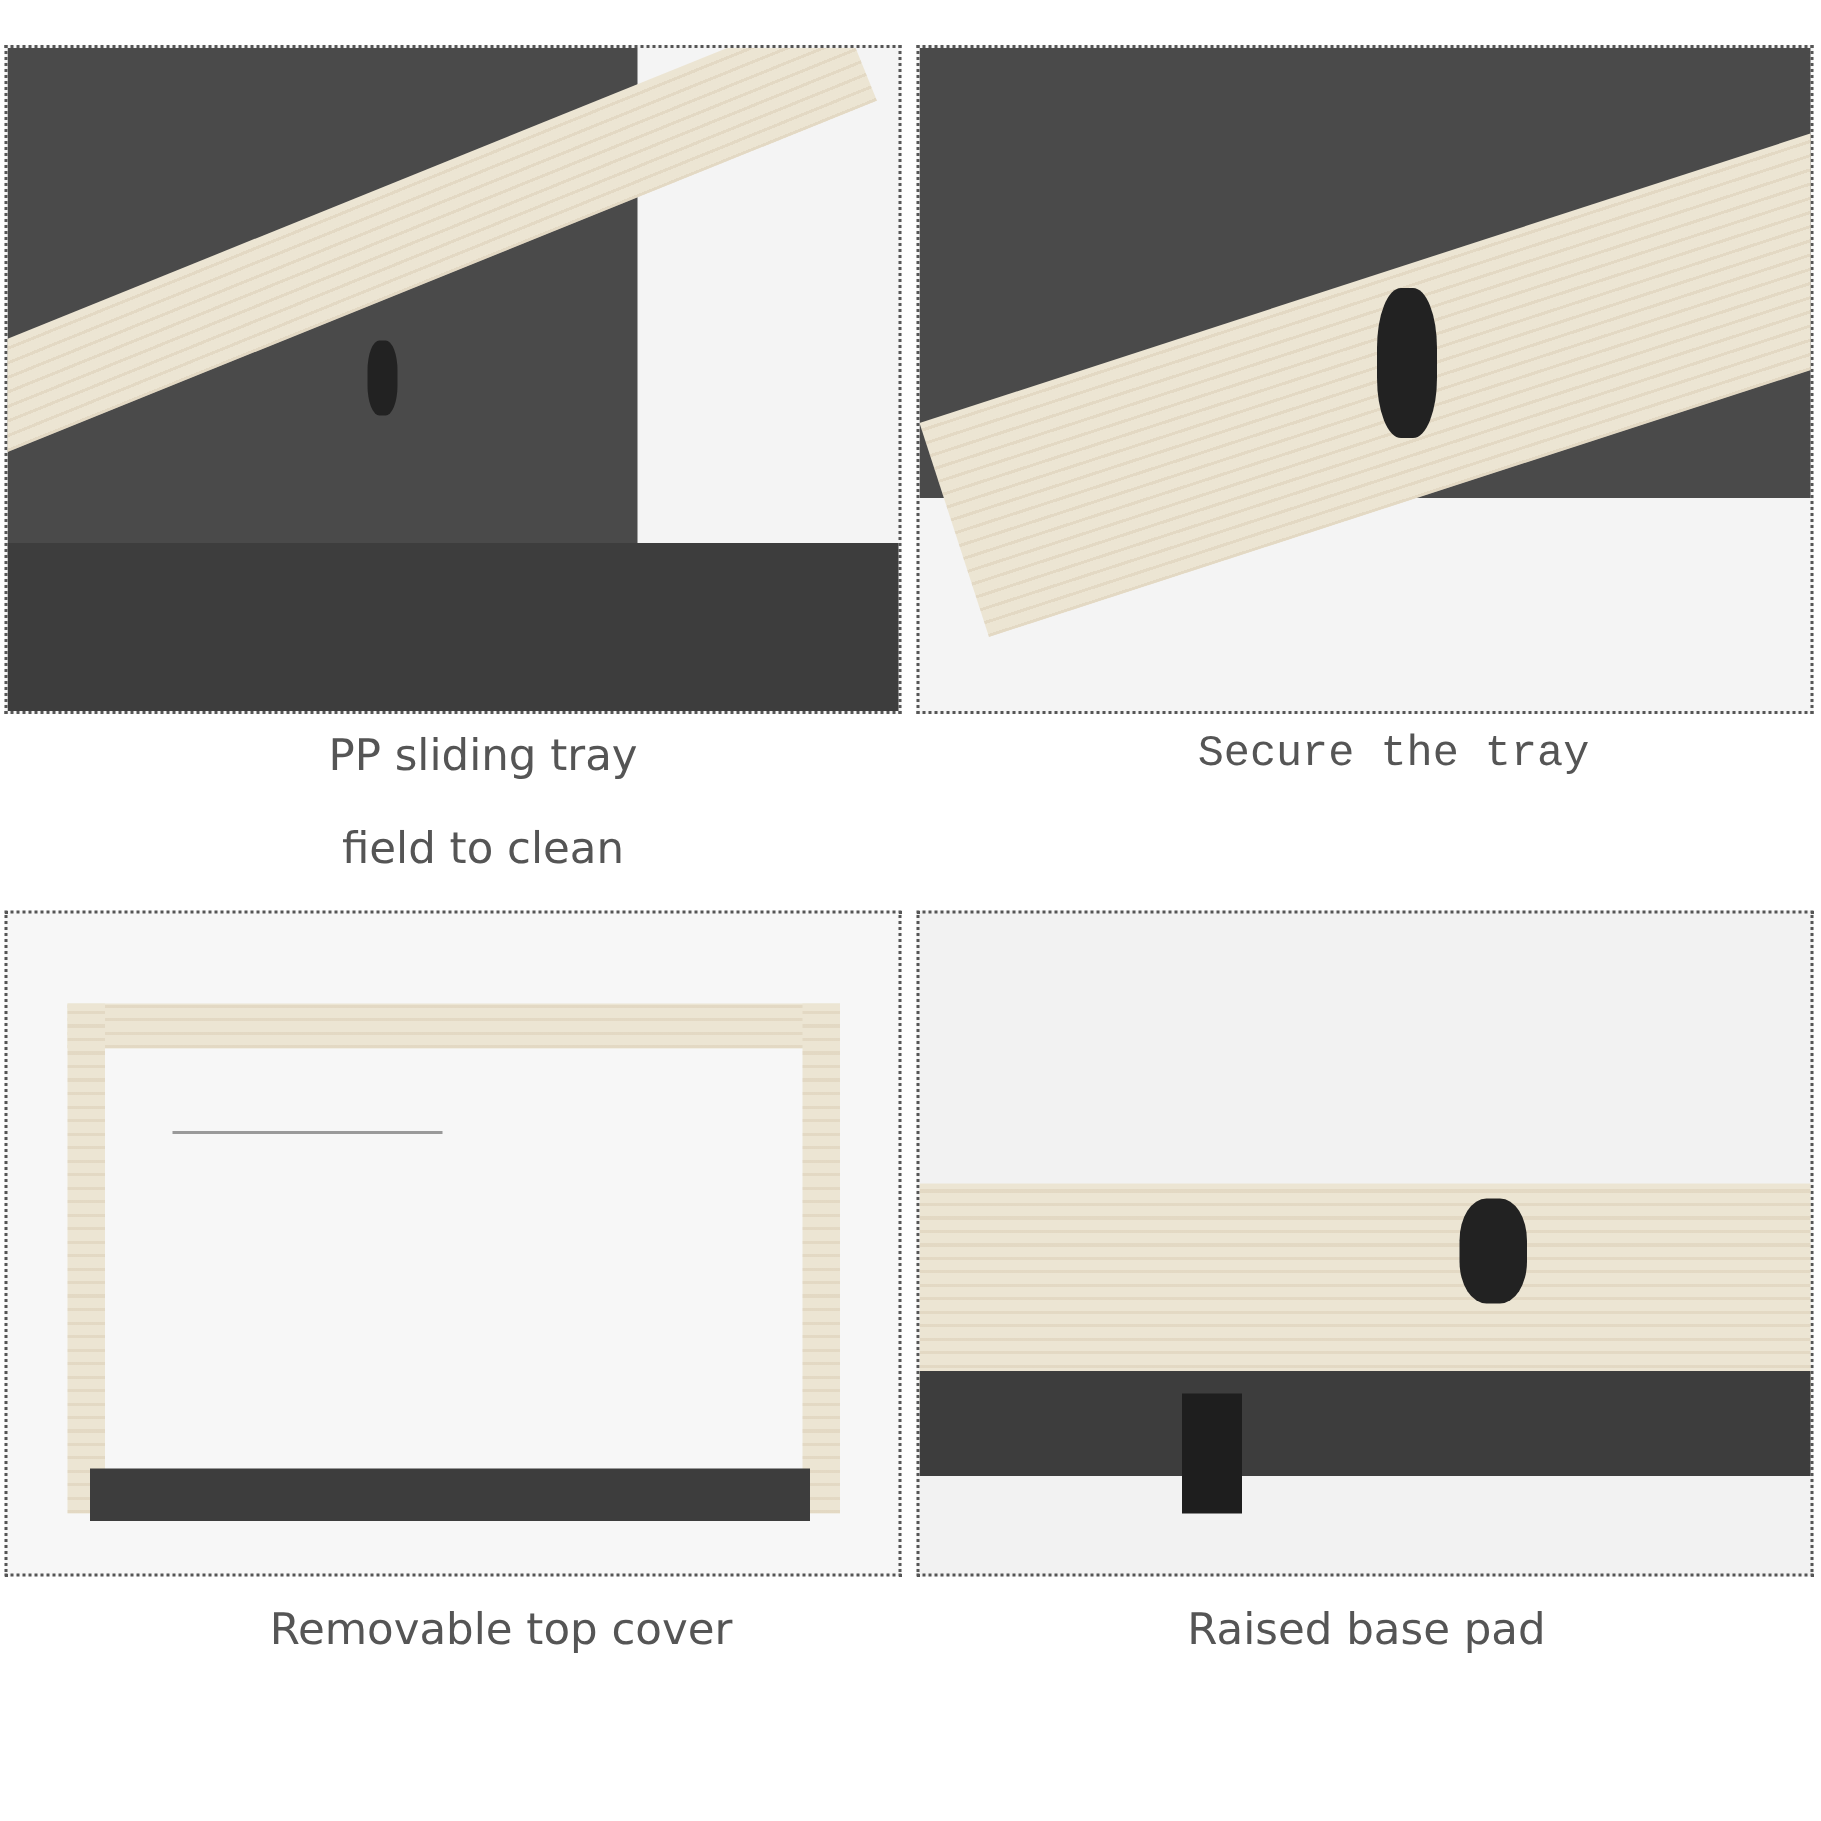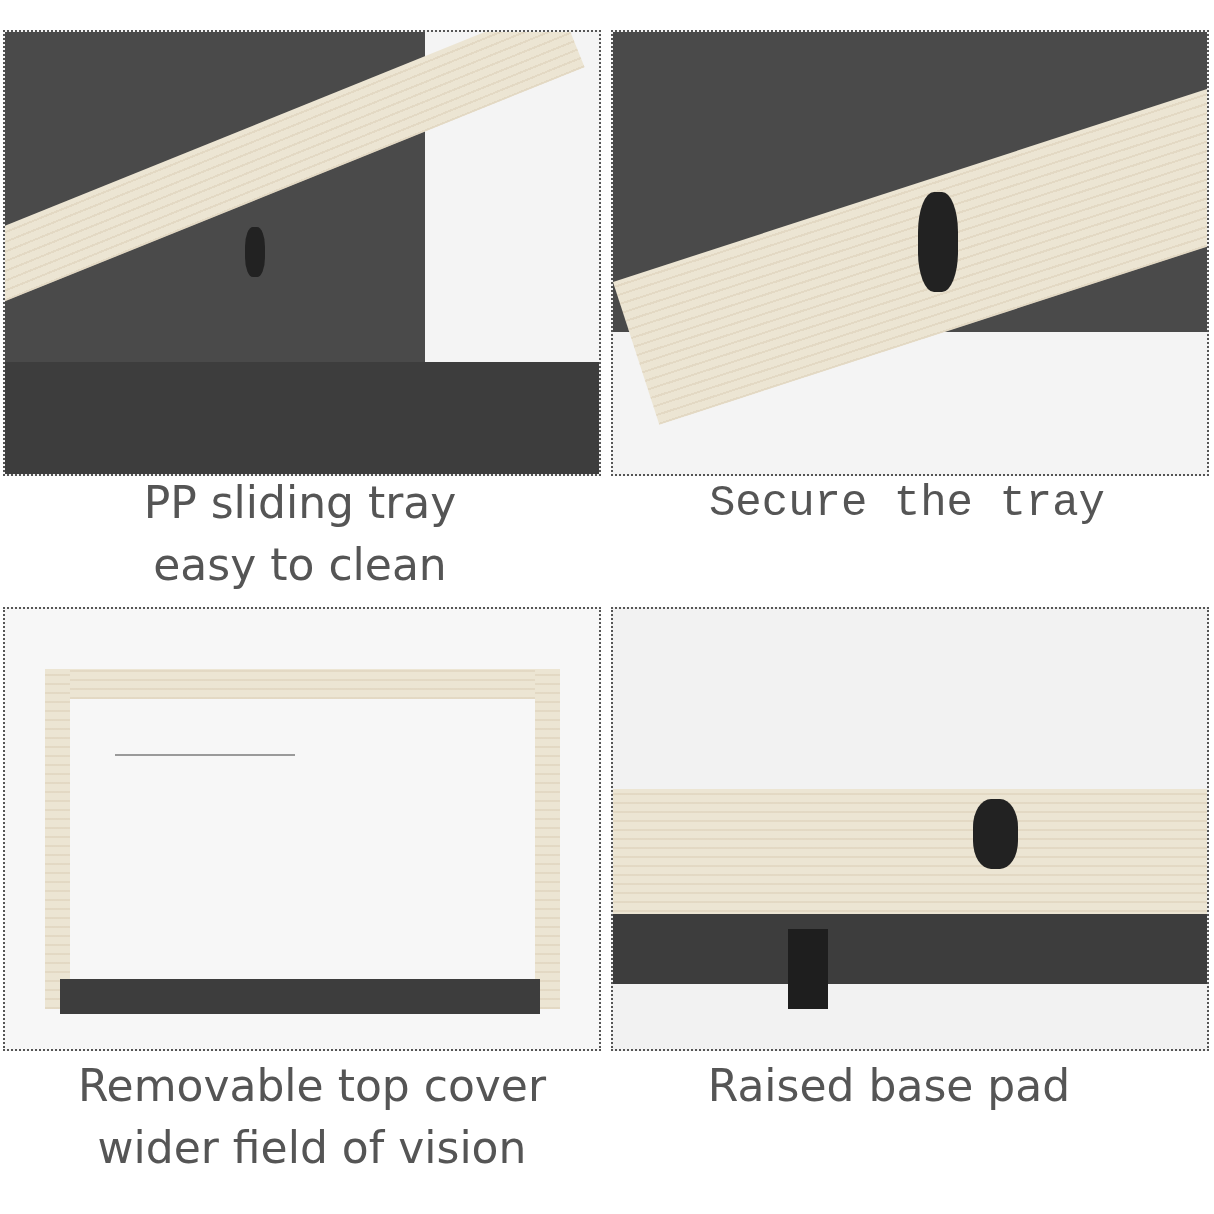--- a/index.html
+++ b/index.html
@@ -1,18 +1,18 @@
 <!DOCTYPE html>
 <html><head>
 <meta charset="utf-8">
 <style>
   html,body{margin:0;padding:0;background:#ffffff;}
   body{width:1214px;height:1214px;position:relative;overflow:hidden;font-family:"DejaVu Sans","Liberation Sans",sans-serif;}
   .panel{position:absolute;border:2px dotted #555;box-sizing:border-box;overflow:hidden;background:#f4f4f4;}
-  .caption{position:absolute;width:600px;text-align:center;color:#555555;font-size:44px;line-height:62px;}
+  .caption{position:absolute;width:600px;text-align:center;color:#555555;font-size:29px;line-height:62px;padding-left:22px;}
   .wire{position:absolute;background:#9a9a9a;}
   .wood{position:absolute;background:#ece5d3;background-image:repeating-linear-gradient(0deg,rgba(200,180,150,.25) 0 2px,transparent 2px 9px);}
   .tray{position:absolute;background:#3d3d3d;}
   .clip{position:absolute;background:#222;border-radius:40%;}
 </style>
 </head>
 <body>
 
 <div class="panel" style="left:3px;top:30px;width:598px;height:446px;">
   <div class="tray" style="left:0;top:0;width:420px;height:340px;background:#4a4a4a;"></div>
@@ -21,21 +21,21 @@
   <div class="clip" style="left:240px;top:195px;width:20px;height:50px;"></div>
 </div>
 
 <div class="panel" style="left:611px;top:30px;width:598px;height:446px;">
   <div class="tray" style="left:0;top:0;width:598px;height:300px;background:#4a4a4a;"></div>
   <div class="wood" style="left:0;top:250px;width:700px;height:150px;transform:rotate(-18deg);transform-origin:left top;"></div>
   <div class="clip" style="left:305px;top:160px;width:40px;height:100px;"></div>
 </div>
 <div class="caption" style="left:0;top:472px;">
   <div>PP sliding tray</div>
-  <div>easy to clean</div>
+  <div>field to clean</div>
 </div>
 <div class="caption" style="left:607px;top:472px;font-family:Liberation Mono, monospace;">
   <div>Secure the tray</div>
 </div>
 
 <div class="panel" style="left:3px;top:607px;width:598px;height:444px;background:#f7f7f7;">
   <div class="wood" style="left:40px;top:60px;width:515px;height:30px;"></div>
   <div class="wood" style="left:40px;top:60px;width:25px;height:340px;"></div>
   <div class="wood" style="left:530px;top:60px;width:25px;height:340px;"></div>
   <div class="tray" style="left:55px;top:370px;width:480px;height:35px;"></div>
@@ -43,17 +43,16 @@
 </div>
 
 <div class="panel" style="left:611px;top:607px;width:598px;height:444px;background:#f2f2f2;">
   <div class="wood" style="left:0;top:180px;width:598px;height:150px;"></div>
   <div class="tray" style="left:0;top:305px;width:598px;height:70px;"></div>
   <div class="tray" style="left:175px;top:320px;width:40px;height:80px;background:#1e1e1e;"></div>
   <div class="clip" style="left:360px;top:190px;width:45px;height:70px;"></div>
 </div>
 <div class="caption" style="left:12px;top:1055px;">
   <div>Removable top cover</div>
-  <div>wider field of vision</div>
 </div>
 <div class="caption" style="left:589px;top:1055px;">
   <div>Raised base pad</div>
 </div>
 
 </body></html>

